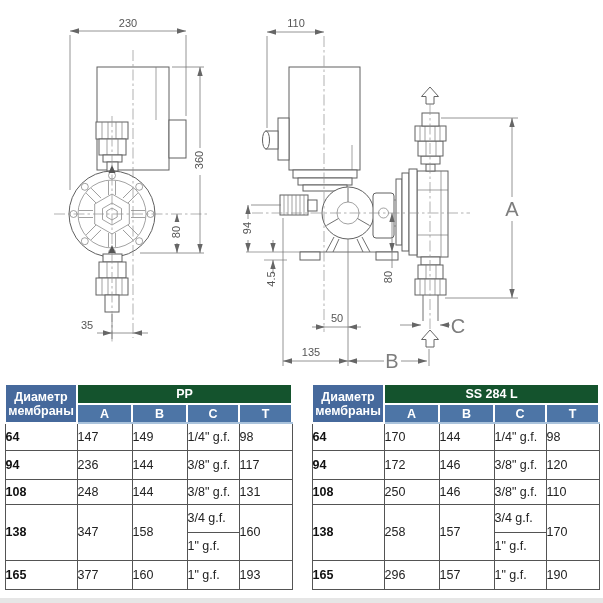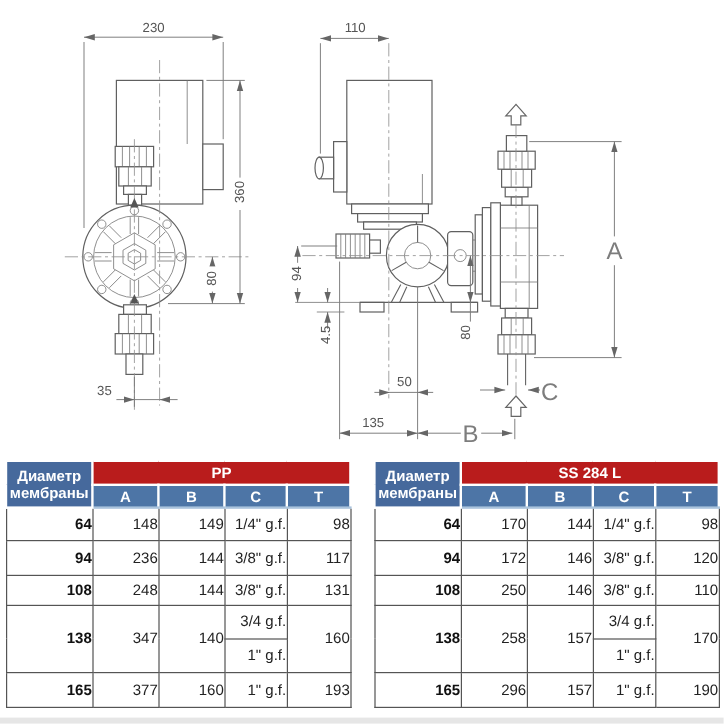--- a/index.html
+++ b/index.html
@@ -17,25 +17,25 @@
   .dtxt{font-size:11px;fill:#555;text-anchor:middle;font-family:"Liberation Sans",sans-serif;}
   .btxt{font-size:20px;fill:#7d7d7d;text-anchor:middle;font-family:"Liberation Sans",sans-serif;}
   .mask{fill:#fff;stroke:none;}
   .fillg{fill:#555;stroke:none;}
   .harrow{fill:#fff;stroke:#666;stroke-width:1;}
 
   
   table.spec{position:absolute;top:383px;width:287px;border-collapse:collapse;table-layout:fixed;
              border:1.5px solid #3f3f3f;}
   #table-pp{left:4px;} #table-ss{left:311px;}
-  table.spec th{background:#b91c1c;color:#fff;font-weight:bold;font-size:12.5px;
+  table.spec th{background:#14532d;color:#fff;font-weight:bold;font-size:12.5px;
                 border:2px solid #fff;padding:0;line-height:1.12;}
   table.spec tr.subhead th{background:#4d75a6;border-bottom:2px solid #aac3dc;}
   table.spec th.diam{background:#46699c;}
-  table.spec td{border:1px solid #545454;text-align:right;vertical-align:middle;
+  table.spec td{border:1px solid #545454;text-align:left;vertical-align:middle;
                 font-size:12.5px;color:#222;background:#fff;padding:0;}
   table.spec td.diam{font-weight:bold;color:#111;}
   tr.h20{height:20px;margin-left:22px;} tr.h19{height:19px;} tr.h27{height:27px;} tr.h29{height:29px;}
   tr.h25{height:25px;} tr.h28{height:28px;}
   #page-edge{position:absolute;left:0;top:598px;width:603px;height:5px;background:#e6e6e6;}
 </style>
 </head>
 <body>
 
 <div id="stage">
@@ -302,21 +302,21 @@
     <th colspan="4">PP</th>
   </tr>
   <tr class="subhead h19">
     <th>A</th>
     <th>B</th>
     <th>C</th>
     <th>T</th>
   </tr>
   <tr class="h27">
     <td class="diam">64</td>
-    <td>148</td>
+    <td>147</td>
     <td>149</td>
     <td>1/4" g.f.</td>
     <td>98</td>
   </tr>
   <tr class="h29">
     <td class="diam">94</td>
     <td>236</td>
     <td>144</td>
     <td>3/8" g.f.</td>
     <td>117</td>
@@ -324,21 +324,21 @@
   <tr class="h25">
     <td class="diam">108</td>
     <td>248</td>
     <td>144</td>
     <td>3/8" g.f.</td>
     <td>131</td>
   </tr>
   <tr class="h28">
     <td class="diam" rowspan="2">138</td>
     <td rowspan="2">347</td>
-    <td rowspan="2">140</td>
+    <td rowspan="2">158</td>
     <td>3/4 g.f.</td>
     <td rowspan="2">160</td>
   </tr>
   <tr class="h28">
     <td>1" g.f.</td>
   </tr>
   <tr class="h29">
     <td class="diam">165</td>
     <td>377</td>
     <td>160</td>

